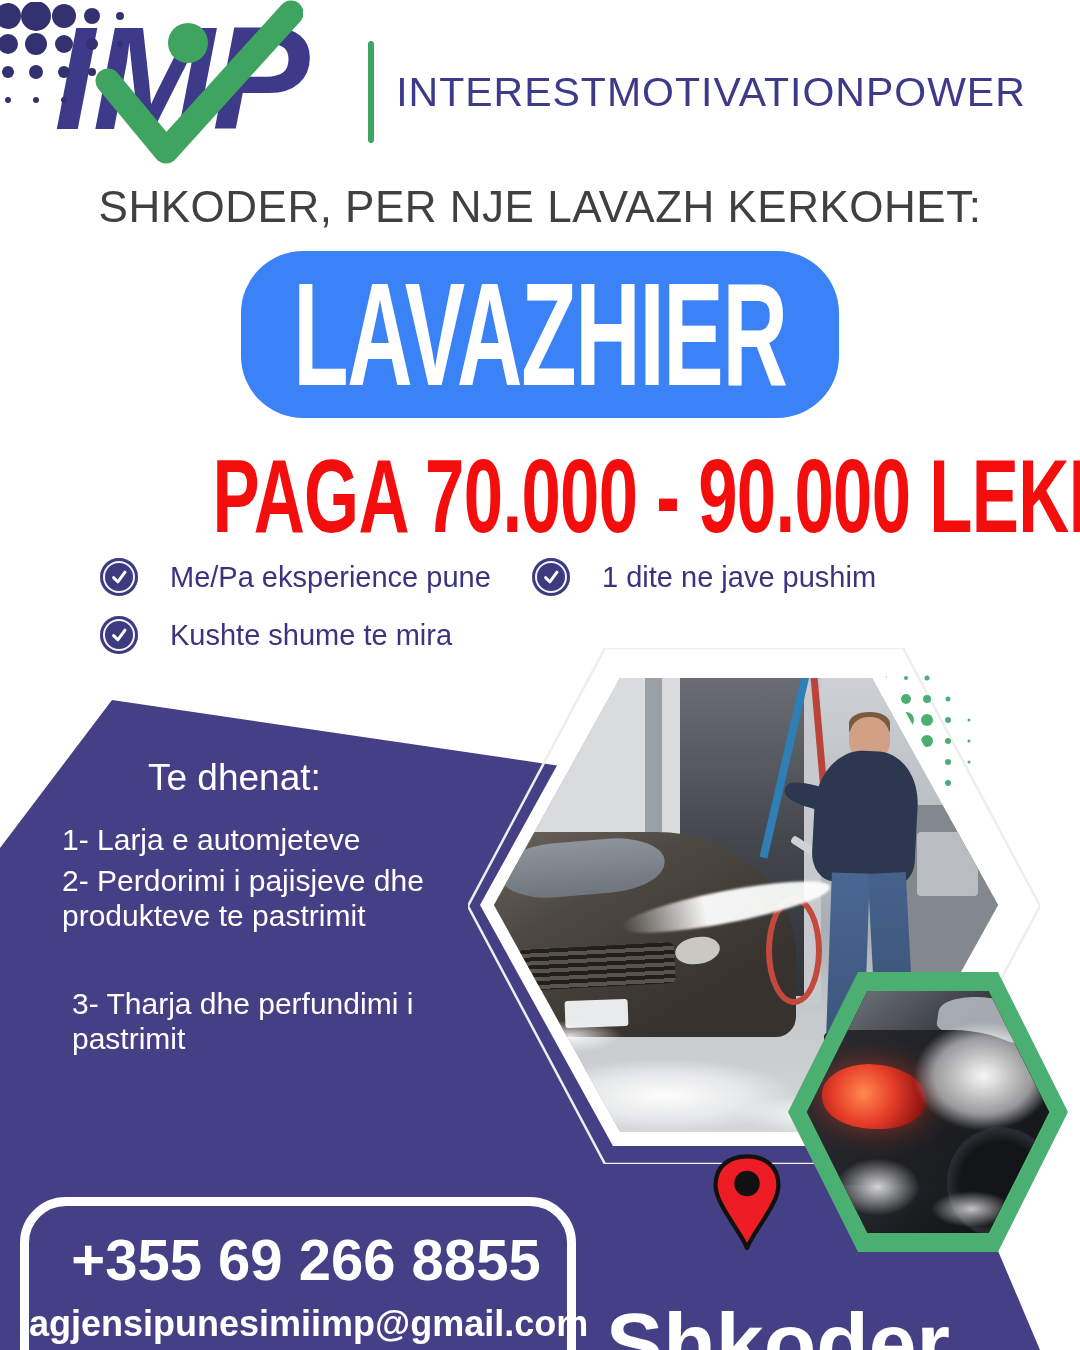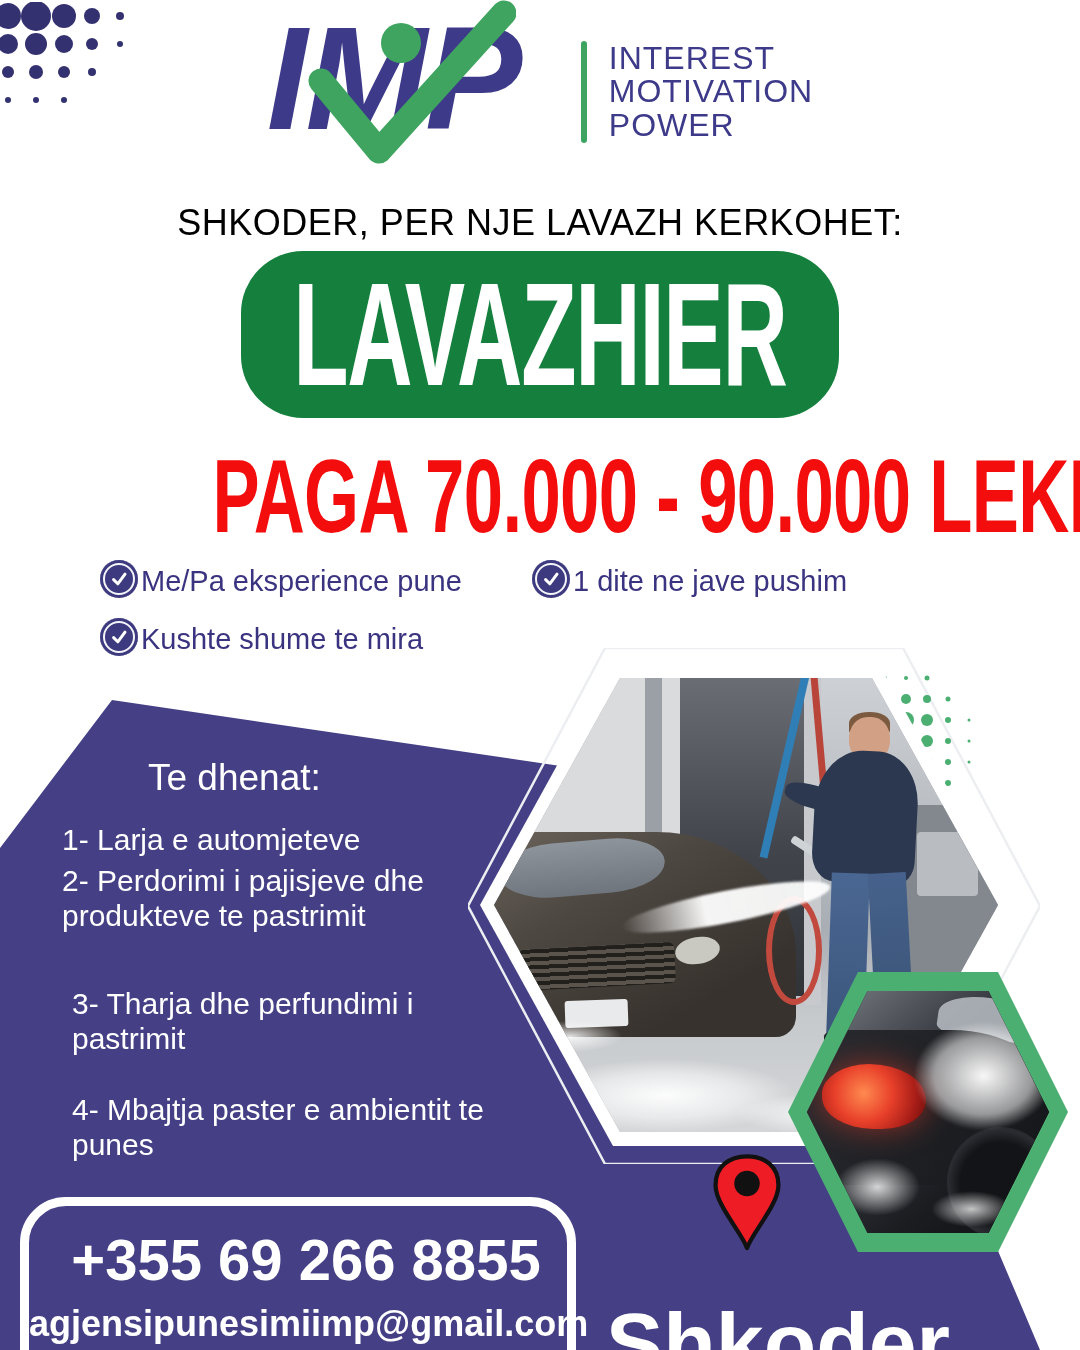--- a/index.html
+++ b/index.html
@@ -6,32 +6,32 @@
   *{box-sizing:border-box;}
   .poster{position:relative;width:1080px;height:1350px;background:#fff;overflow:hidden;
           font-family:"Liberation Sans","DejaVu Sans",sans-serif;}
 
   
   .logo-row{position:absolute;top:14px;left:0;right:0;display:flex;justify-content:center;align-items:center;gap:22px;height:156px;}
   .logo-mark{position:relative;width:292px;height:150px;font-style:italic;}
   .logo-text{position:absolute;left:0;top:-26px;font-size:146px;font-weight:800;color:#3e3a8a;letter-spacing:-2px;line-height:1.2;}
   .logo-check{position:absolute;left:34px;top:-18px;z-index:2;}
   .logo-divider{width:6px;height:102px;background:#3fa45f;border-radius:3px;}
-  .logo-tagline{display:flex;flex-direction:column;justify-content:center;font-size:32px;font-weight:500;color:#3e3a8a;line-height:1.04;letter-spacing:1px;}
-
-  
-  .headline{position:absolute;top:182px;left:0;width:100%;text-align:center;font-size:36px;font-weight:500;color:#000000;letter-spacing:.5px;margin-top:20px;}
-  .badge{position:absolute;top:251px;left:50%;transform:translateX(-50%);width:598px;height:167px;background:#15803d;border-radius:62px;display:flex;align-items:center;justify-content:center;}
+  .logo-tagline{display:flex;flex-direction:row;justify-content:center;font-size:41px;font-weight:500;color:#3e3a8a;line-height:1.04;letter-spacing:1px;}
+
+  
+  .headline{position:absolute;top:182px;left:0;width:100%;text-align:center;font-size:44px;font-weight:500;color:#404040;letter-spacing:.5px;}
+  .badge{position:absolute;top:251px;left:50%;transform:translateX(-50%);width:598px;height:167px;background:#3b82f6;border-radius:62px;display:flex;align-items:center;justify-content:center;}
   .badge span{display:inline-block;font-size:146px;font-weight:800;color:#fff;letter-spacing:-2px;transform:scaleX(.62);white-space:nowrap;}
   .salary{position:absolute;top:437px;left:0;width:100%;text-align:center;}
   .salary span{display:inline-block;font-size:104px;font-weight:800;color:#f30d0d;letter-spacing:-1px;transform:scaleX(.68);white-space:nowrap;}
 
   
   .benefits{position:absolute;top:556px;left:100px;width:890px;display:grid;grid-template-columns:432px 1fr;row-gap:16px;}
-  .benefit{display:flex;align-items:flex-end;gap:3px;min-height:42px;}
+  .benefit{display:flex;align-items:center;gap:32px;min-height:42px;}
   .check-badge{flex:0 0 38px;width:38px;height:38px;border-radius:50%;background:#3d3a80;
      box-shadow:inset 0 0 0 3px #3d3a80, inset 0 0 0 5px rgba(255,255,255,.95);
      display:flex;align-items:center;justify-content:center;}
   .benefit-label{font-size:29px;font-weight:500;color:#3a3480;}
 
   
   .blue-shape{position:absolute;inset:0;background:#454086;z-index:1;
     clip-path:polygon(112px 700px,880px 813px,912px 1132px,990px 1232px,1040px 1350px,0px 1350px,0px 848px);}
 
   
@@ -271,21 +271,20 @@
       <div class="ly tl-foam1"></div>
       <div class="ly tl-foam2"></div>
       <div class="ly tl-foam3"></div>
     </div>
   </div>
 
   <div class="details-title">Te dhenat:</div>
   <div class="d-item d-i1">1- Larja e automjeteve</div>
   <div class="d-item d-i2">2- Perdorimi i pajisjeve dhe produkteve te pastrimit</div>
   <div class="d-item d-i3">3- Tharja dhe perfundimi i pastrimit</div>
-  <div class="d-item d-i4">4- Mbajtja paster e ambientit te punes</div>
 
   <div class="contact-card">
     <div class="contact-phone">+355 69 266 8855</div>
     <div class="contact-email">agjensipunesimiimp@gmail.com</div>
   </div>
 
   <svg class="pin" width="90" height="102" viewBox="0 0 100 120">
     <path d="M50 113 C44 95 13 62 13 39 C13 17 29 5 50 5 C71 5 87 17 87 39 C87 62 56 95 50 113 Z" fill="#ee1c24" stroke="#111111" stroke-width="5" stroke-linejoin="round"></path>
     <circle cx="50" cy="37" r="15" fill="#111111"></circle>
   </svg>

